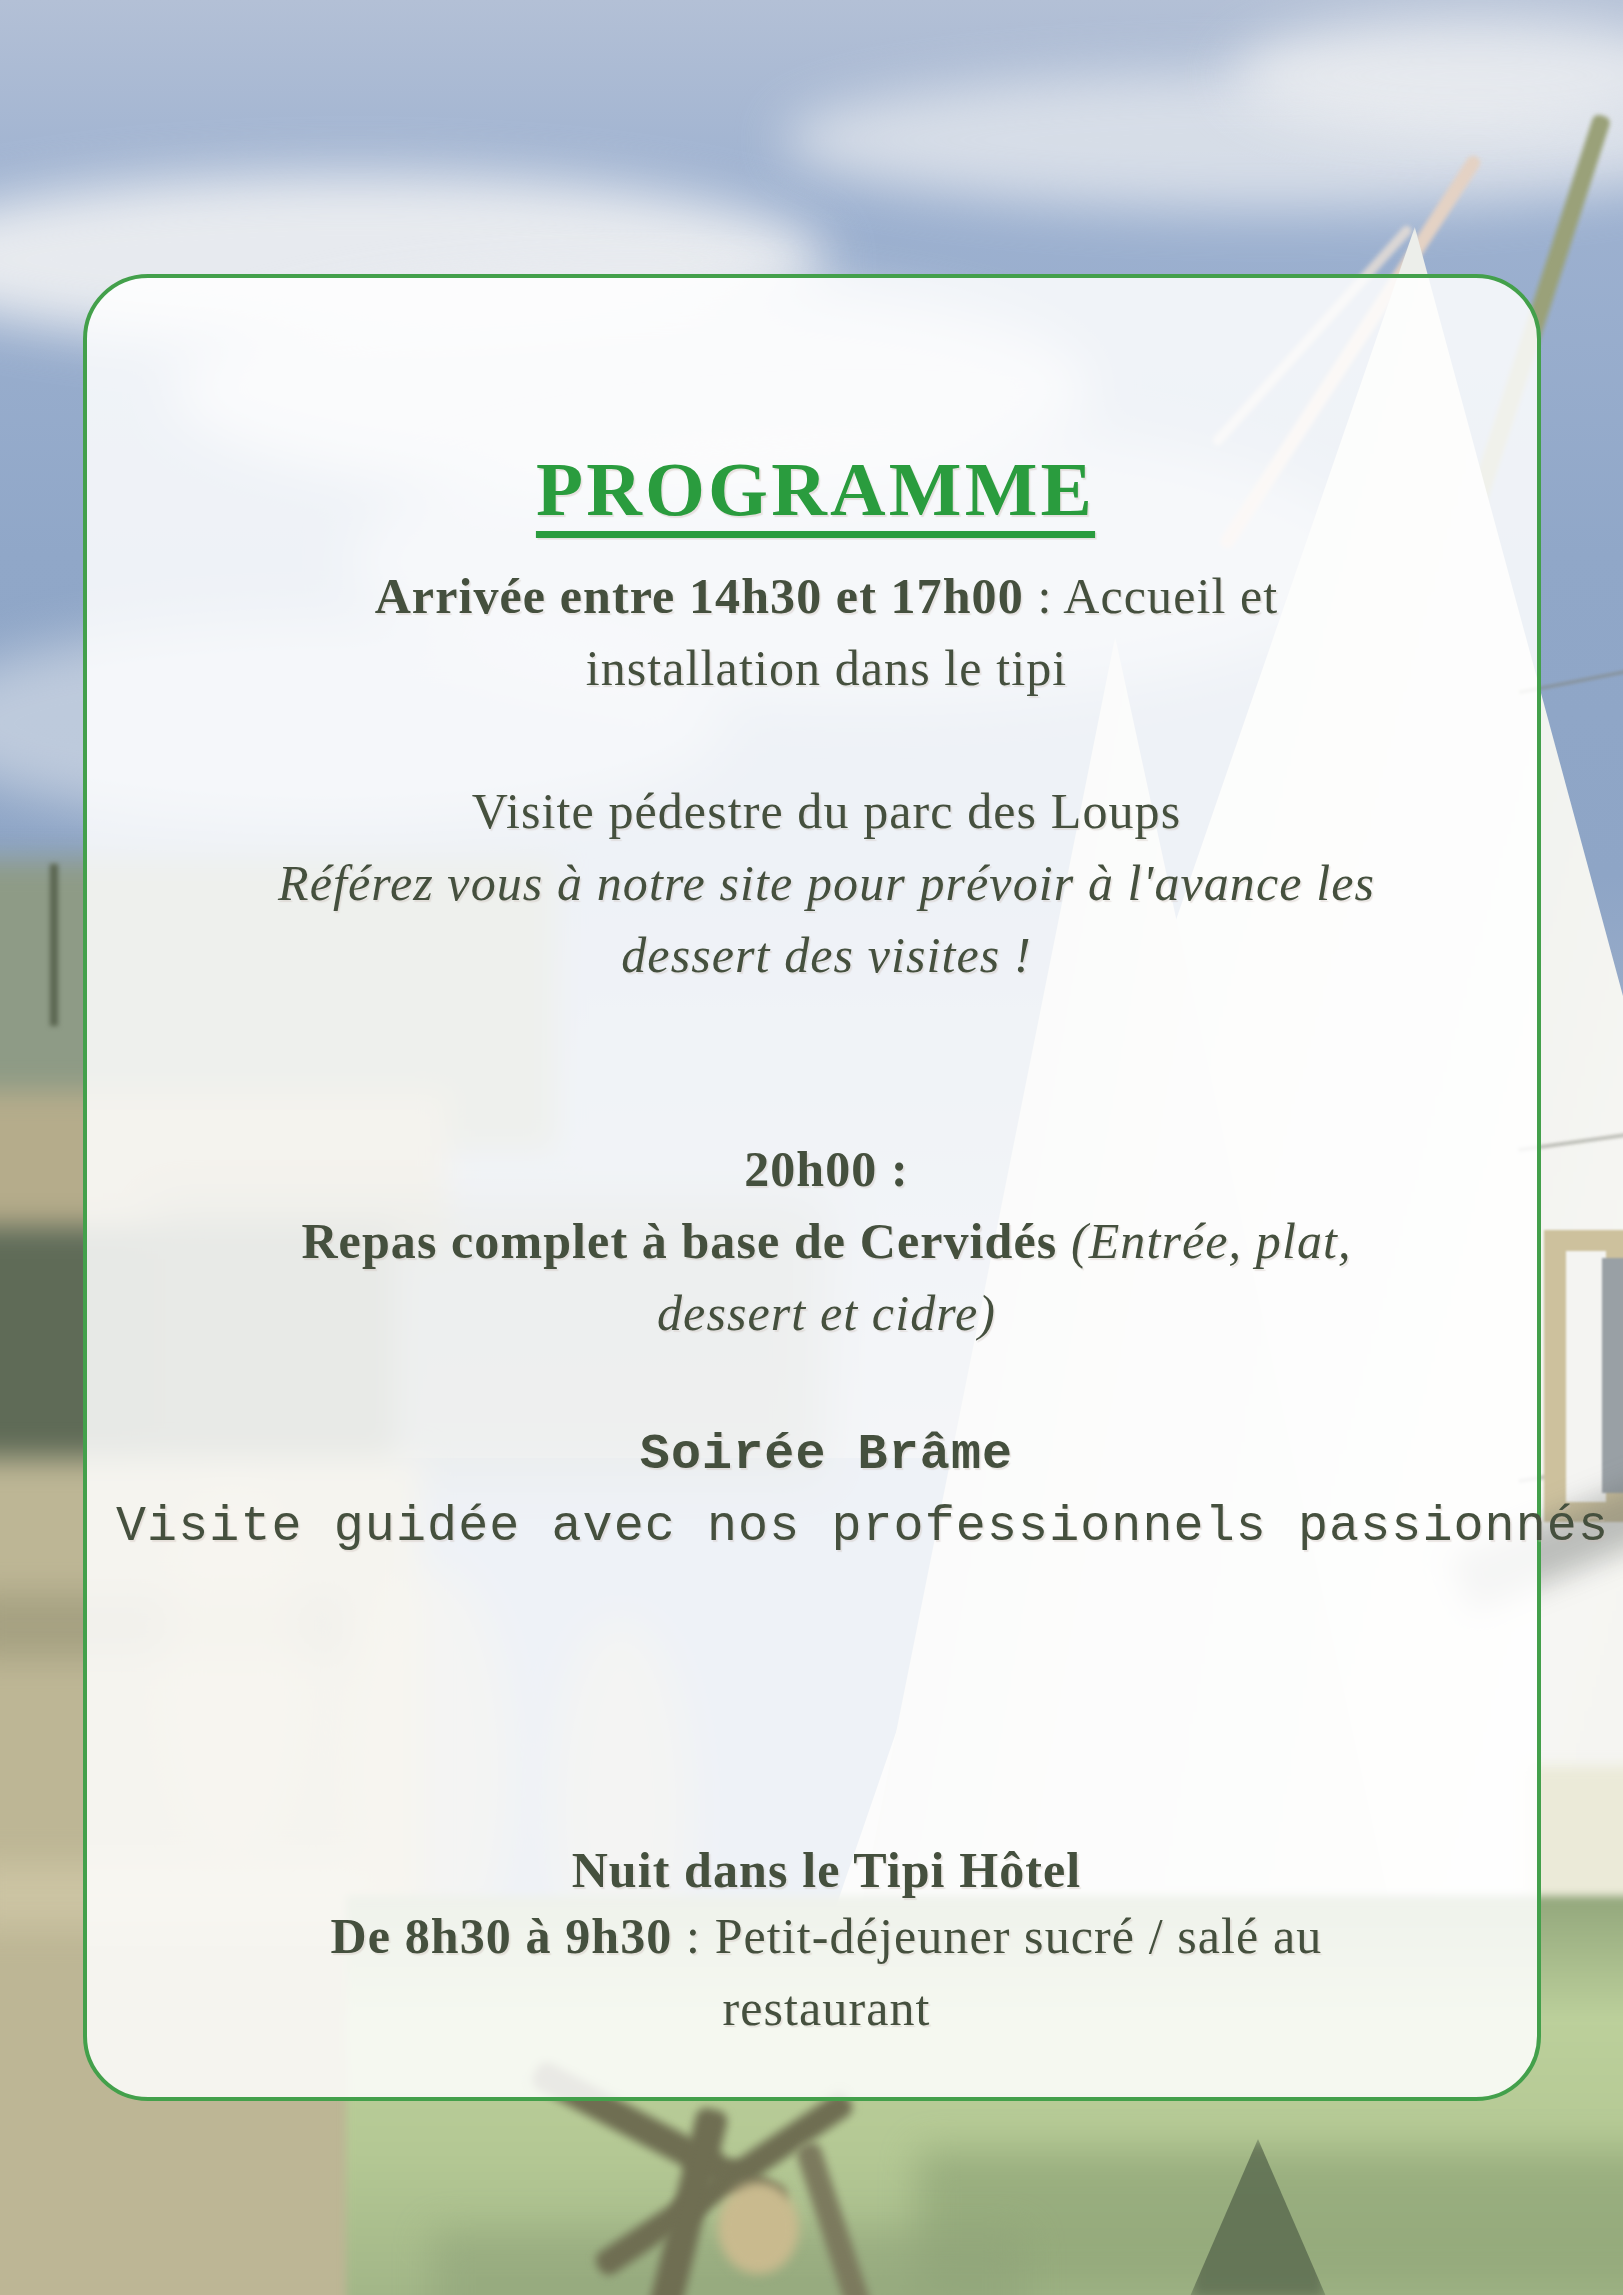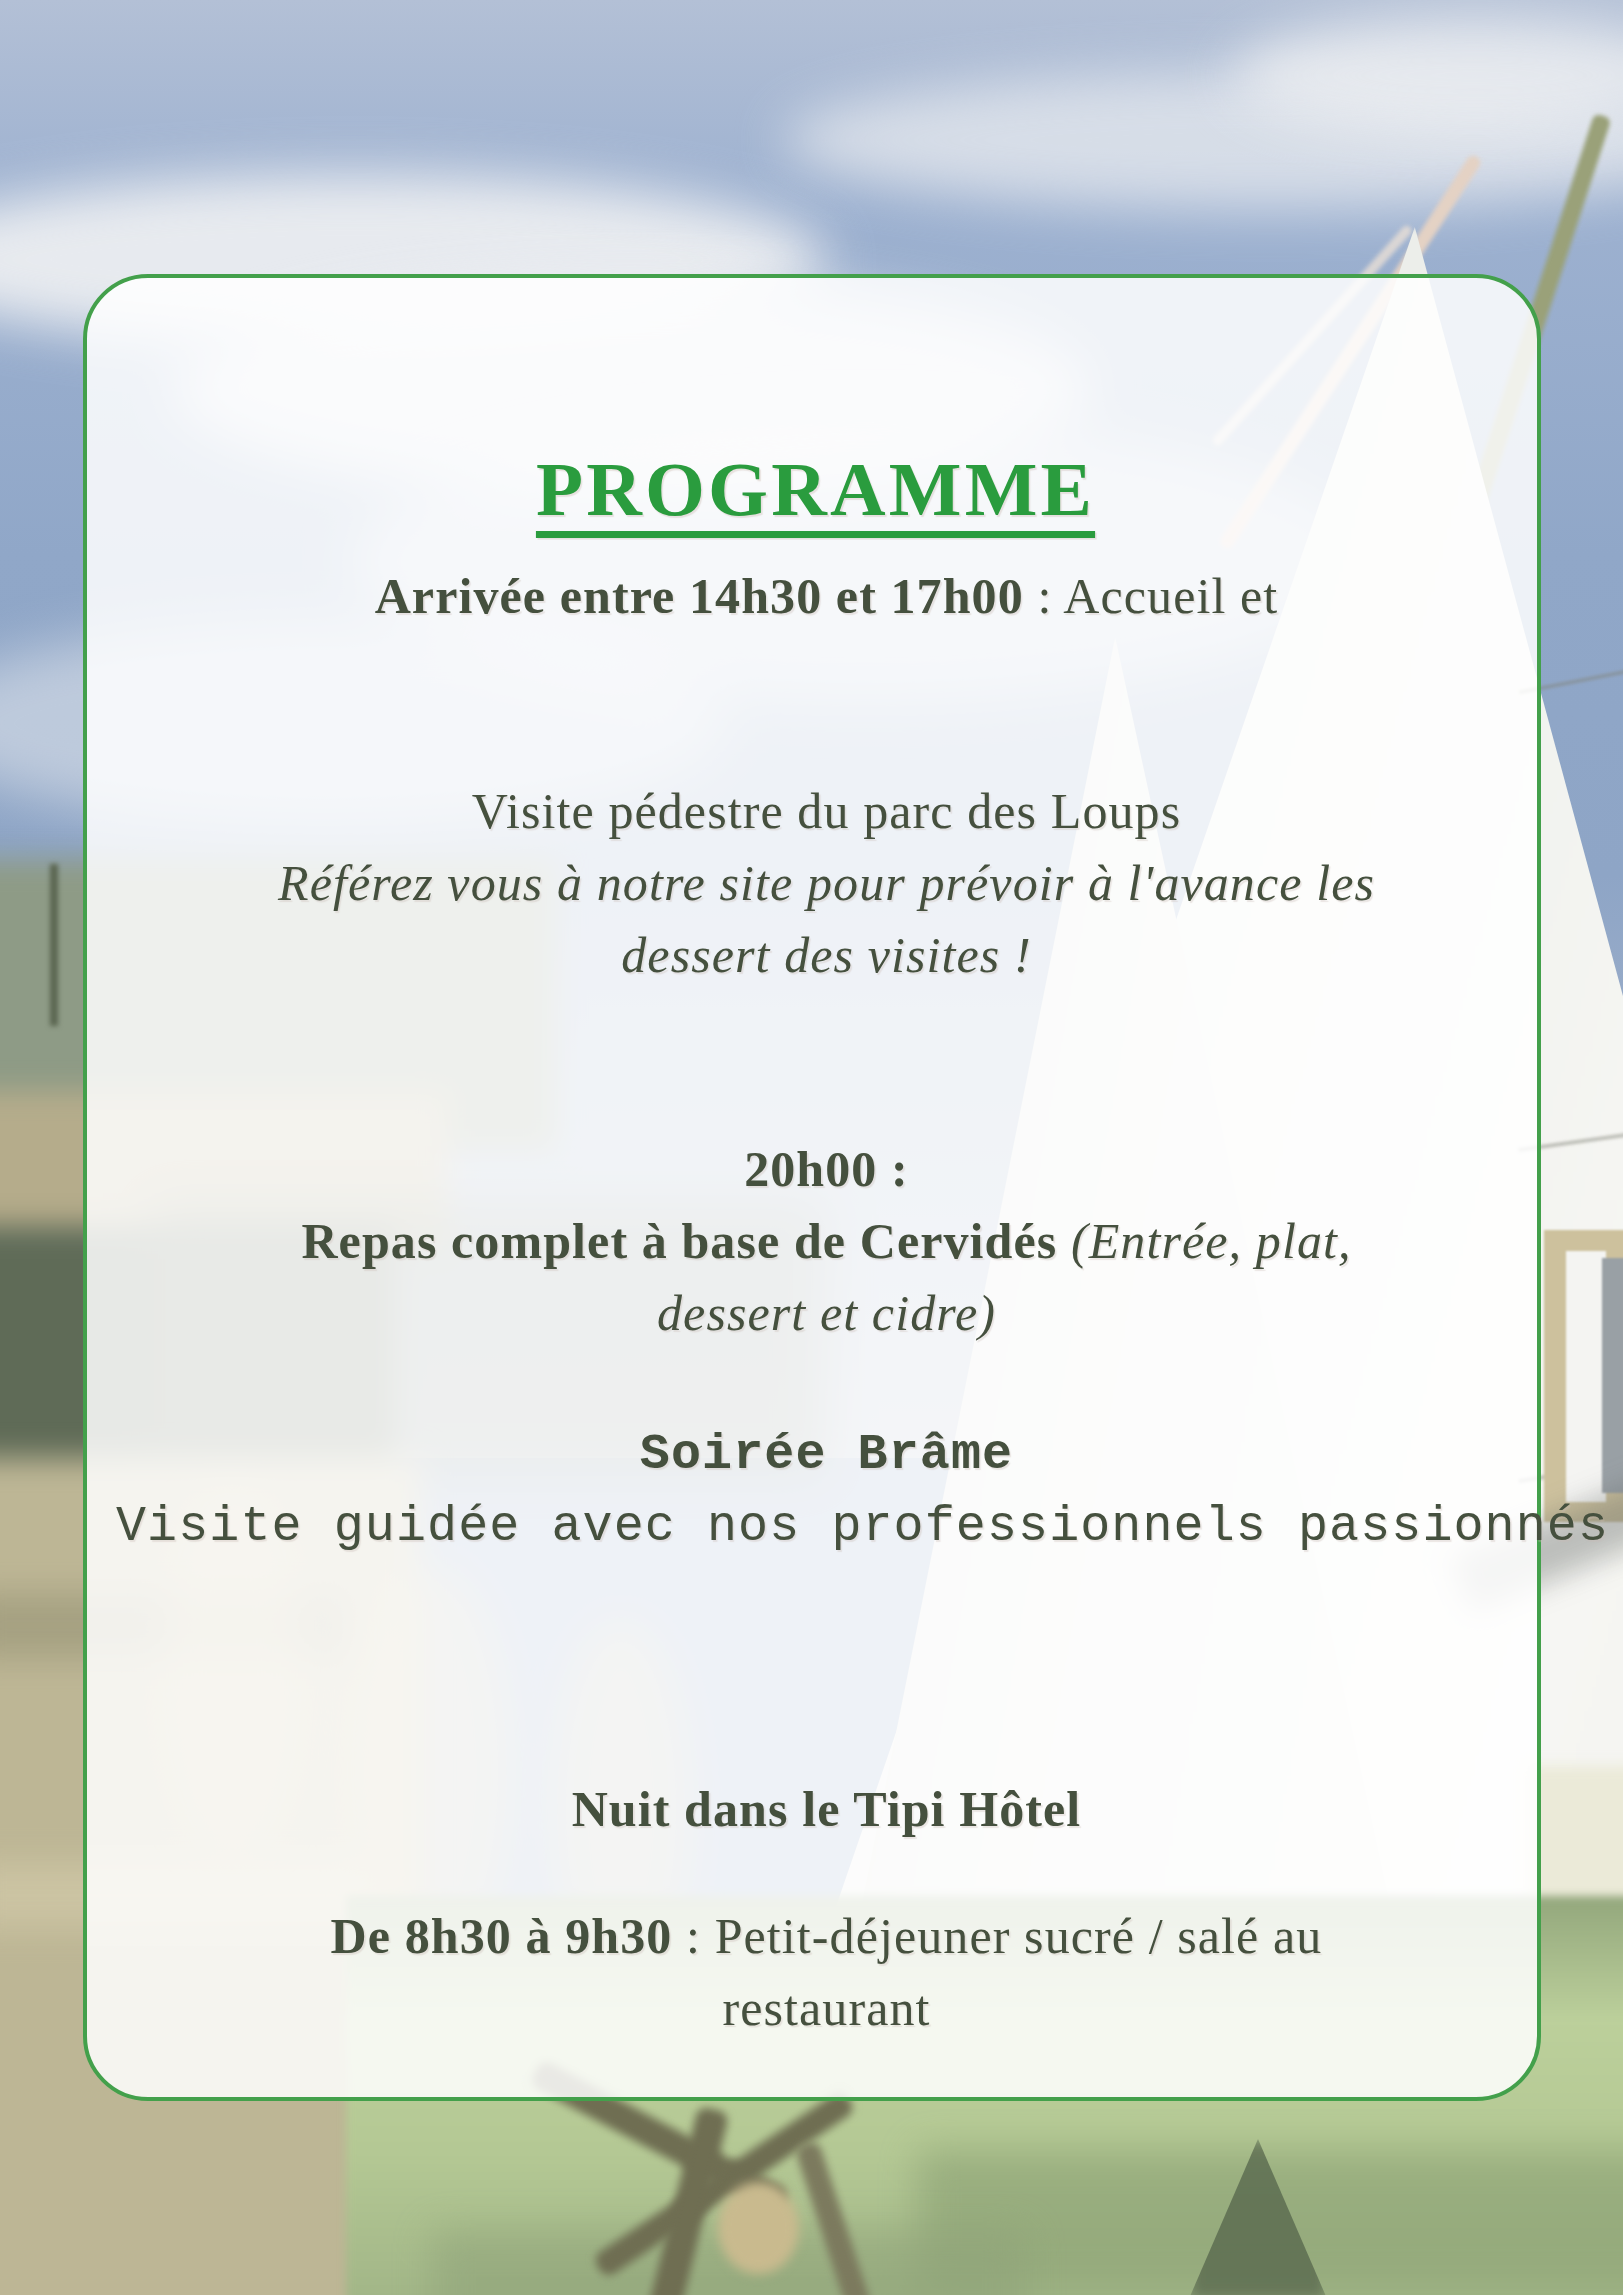--- a/index.html
+++ b/index.html
@@ -74,21 +74,21 @@
   .title{position:absolute;top:167px;left:7px;right:0;margin:0;text-align:center;
          font-size:77px;font-weight:bold;letter-spacing:3.2px;
          color:var(--title-green,#2a9c3e);
          text-decoration:underline;text-decoration-thickness:7px;text-underline-offset:16px;
          text-shadow:1.6px 1.6px 1.1px rgba(180,150,140,.25);}
   #sections .sec{position:absolute;left:0;right:0;text-align:center;margin-left:29px;}
   #sections .sec:nth-child(1){top:282px;}
   #sections .sec:nth-child(2){top:497px;}
   #sections .sec:nth-child(3){top:855px;}
   #sections .sec:nth-child(4){top:1141px;font-family:Liberation Mono, monospace;}
-  #sections .sec:nth-child(5){top:1495px;}
+  #sections .sec:nth-child(5){top:1556px;}
   #sections .sec:nth-child(6){top:1622px;}
   .line{line-height:72px;font-size:50px;letter-spacing:1.1px;color:var(--body-text,#45503e);
         text-shadow:1.6px 1.6px 1.1px rgba(200,185,180,.35);white-space:nowrap;}
   .seg.b{font-weight:bold;}
   .seg.i{font-style:italic;}
 </style>
 </head>
 <body>
 
 <div class="page">
@@ -137,20 +137,21 @@
     <div class="branch-knot"></div>
     <div class="pine-small"></div>
   </div>
 
   <div class="card">
     <div class="card-inner">
       <h1 class="title">PROGRAMME</h1>
       <div id="sections">
           <div class="sec">
             <div class="line"><span class="seg b">Arrivée entre 14h30 et 17h00</span><span class="seg r"> : Accueil et</span></div>
+            <div class="line"><span class="seg r">installation dans le tipi</span></div>
           </div>
           <div class="sec">
             <div class="line"><span class="seg r">Visite pédestre du parc des Loups</span></div>
             <div class="line"><span class="seg i">Référez vous à notre site pour prévoir à l'avance les</span></div>
             <div class="line"><span class="seg i">dessert des visites !</span></div>
           </div>
           <div class="sec">
             <div class="line"><span class="seg b">20h00 :</span></div>
             <div class="line"><span class="seg b">Repas complet à base de Cervidés </span><span class="seg i">(Entrée, plat,</span></div>
             <div class="line"><span class="seg i">dessert et cidre)</span></div>

